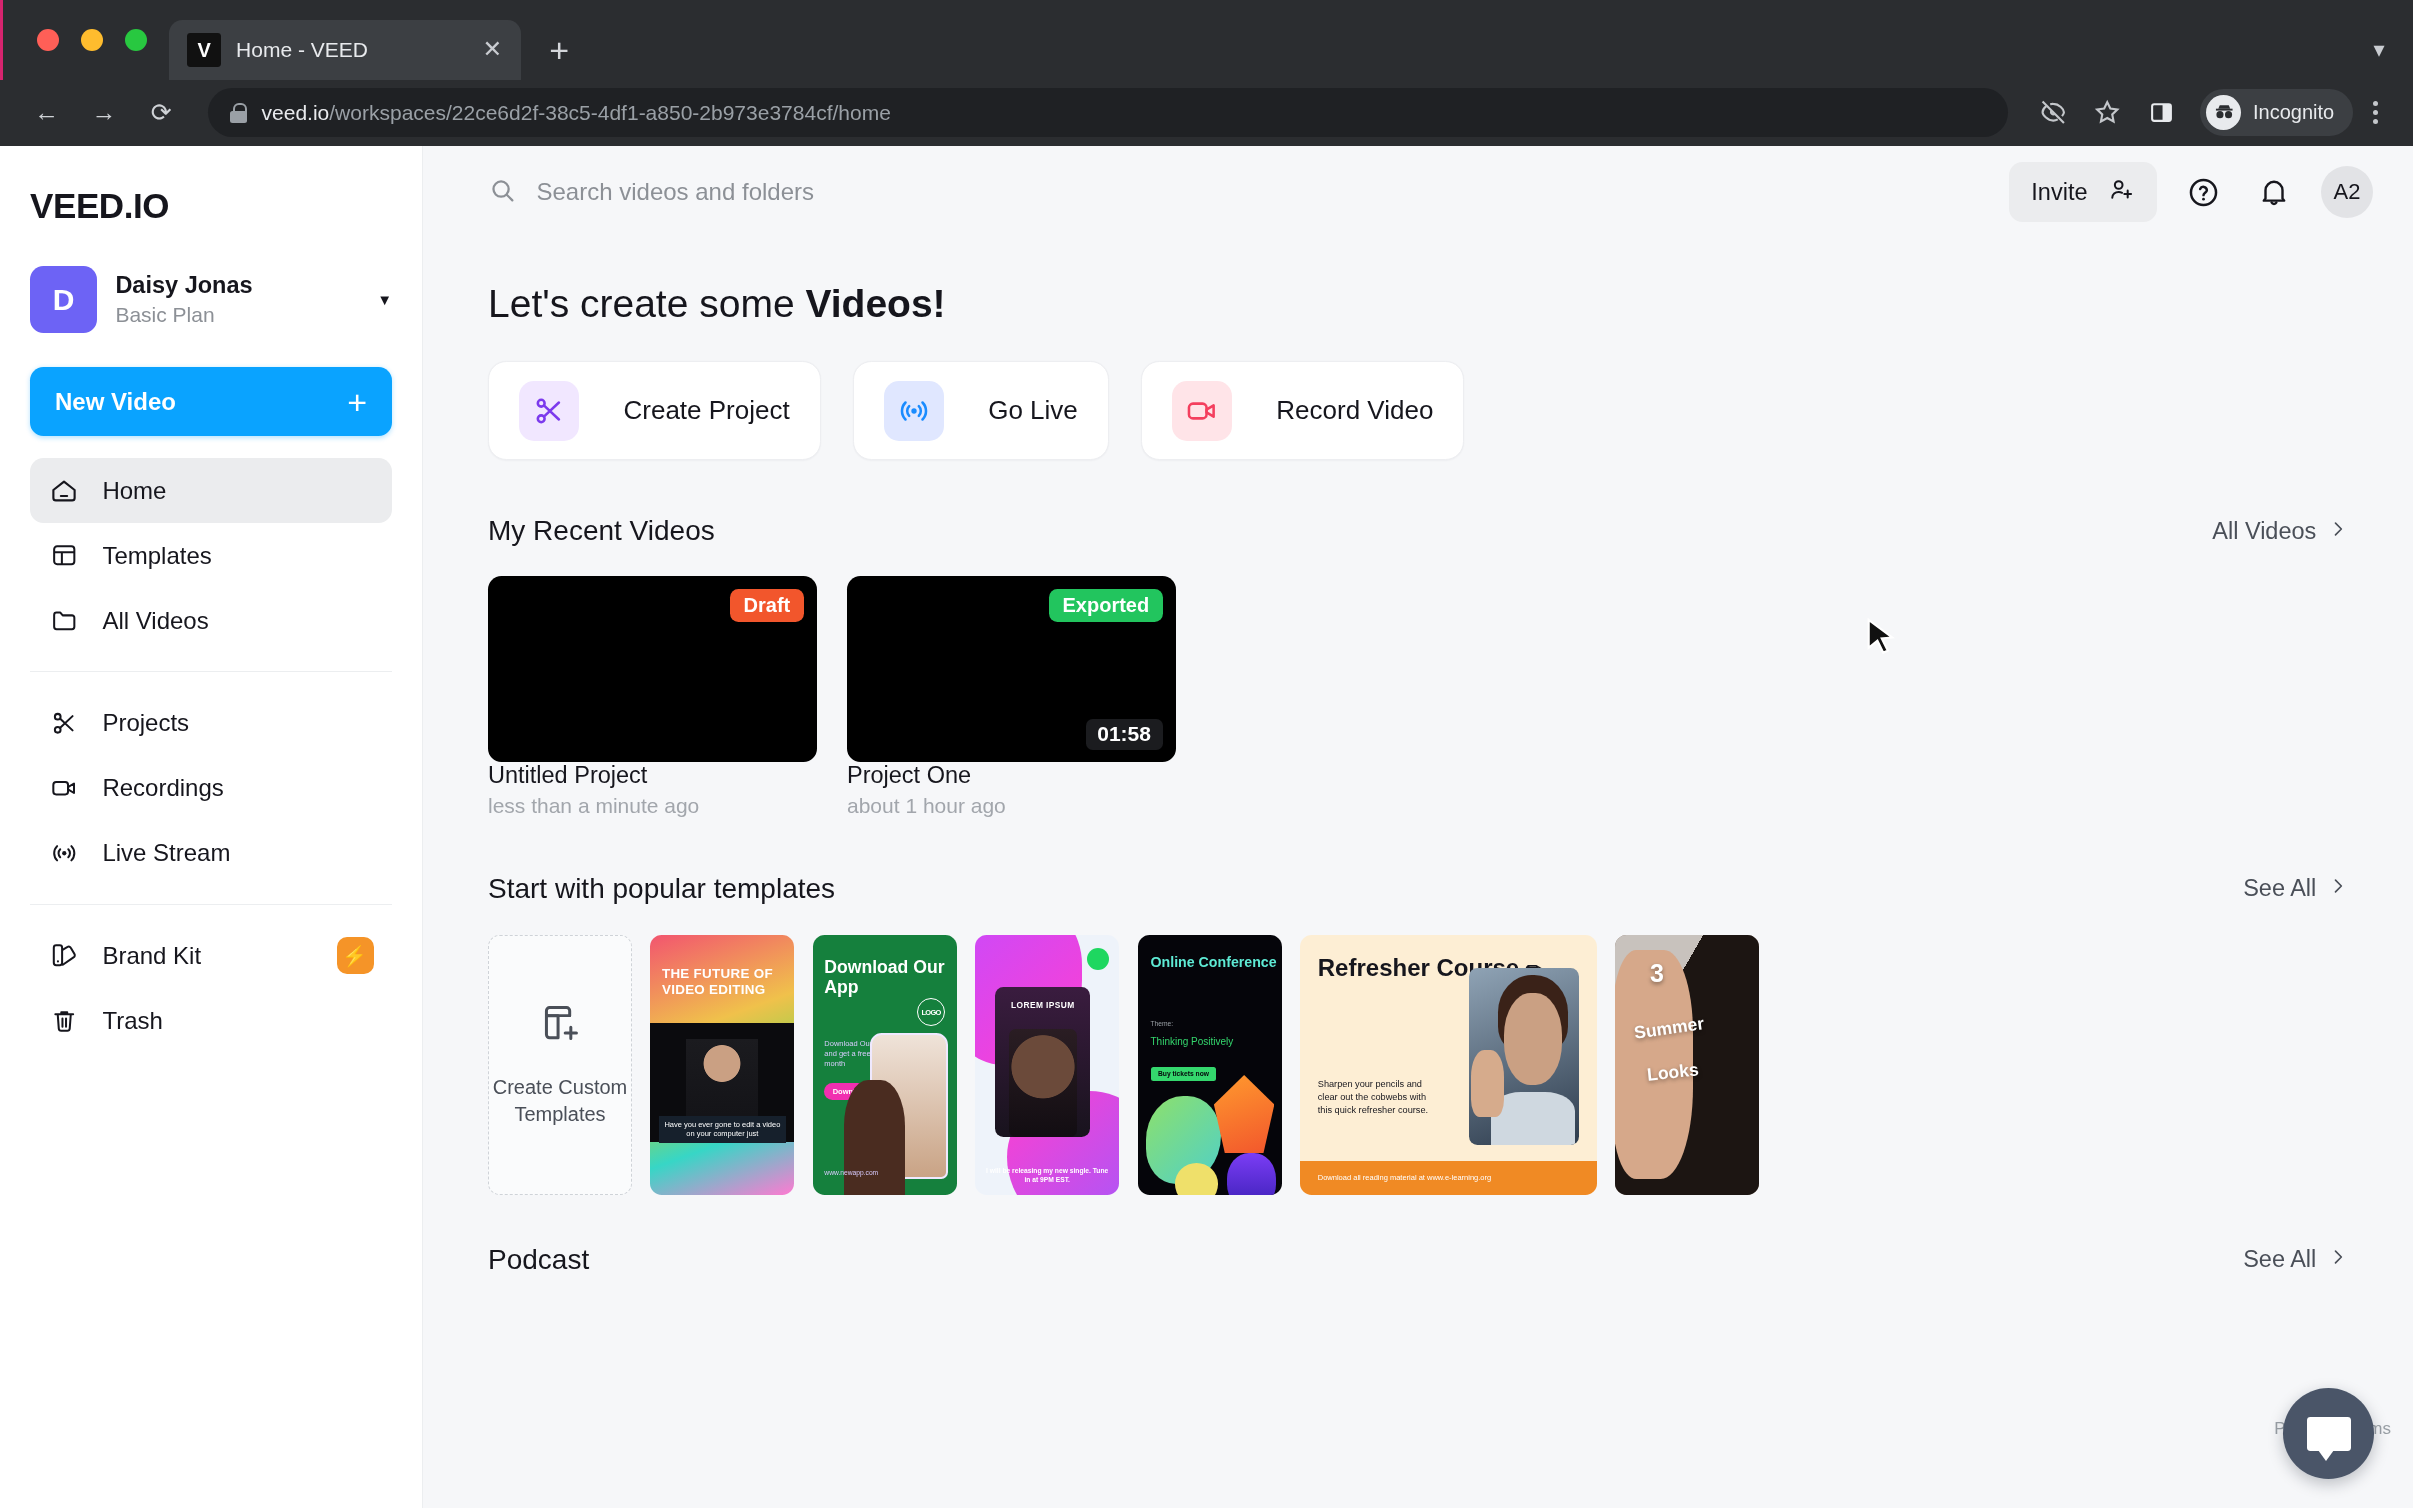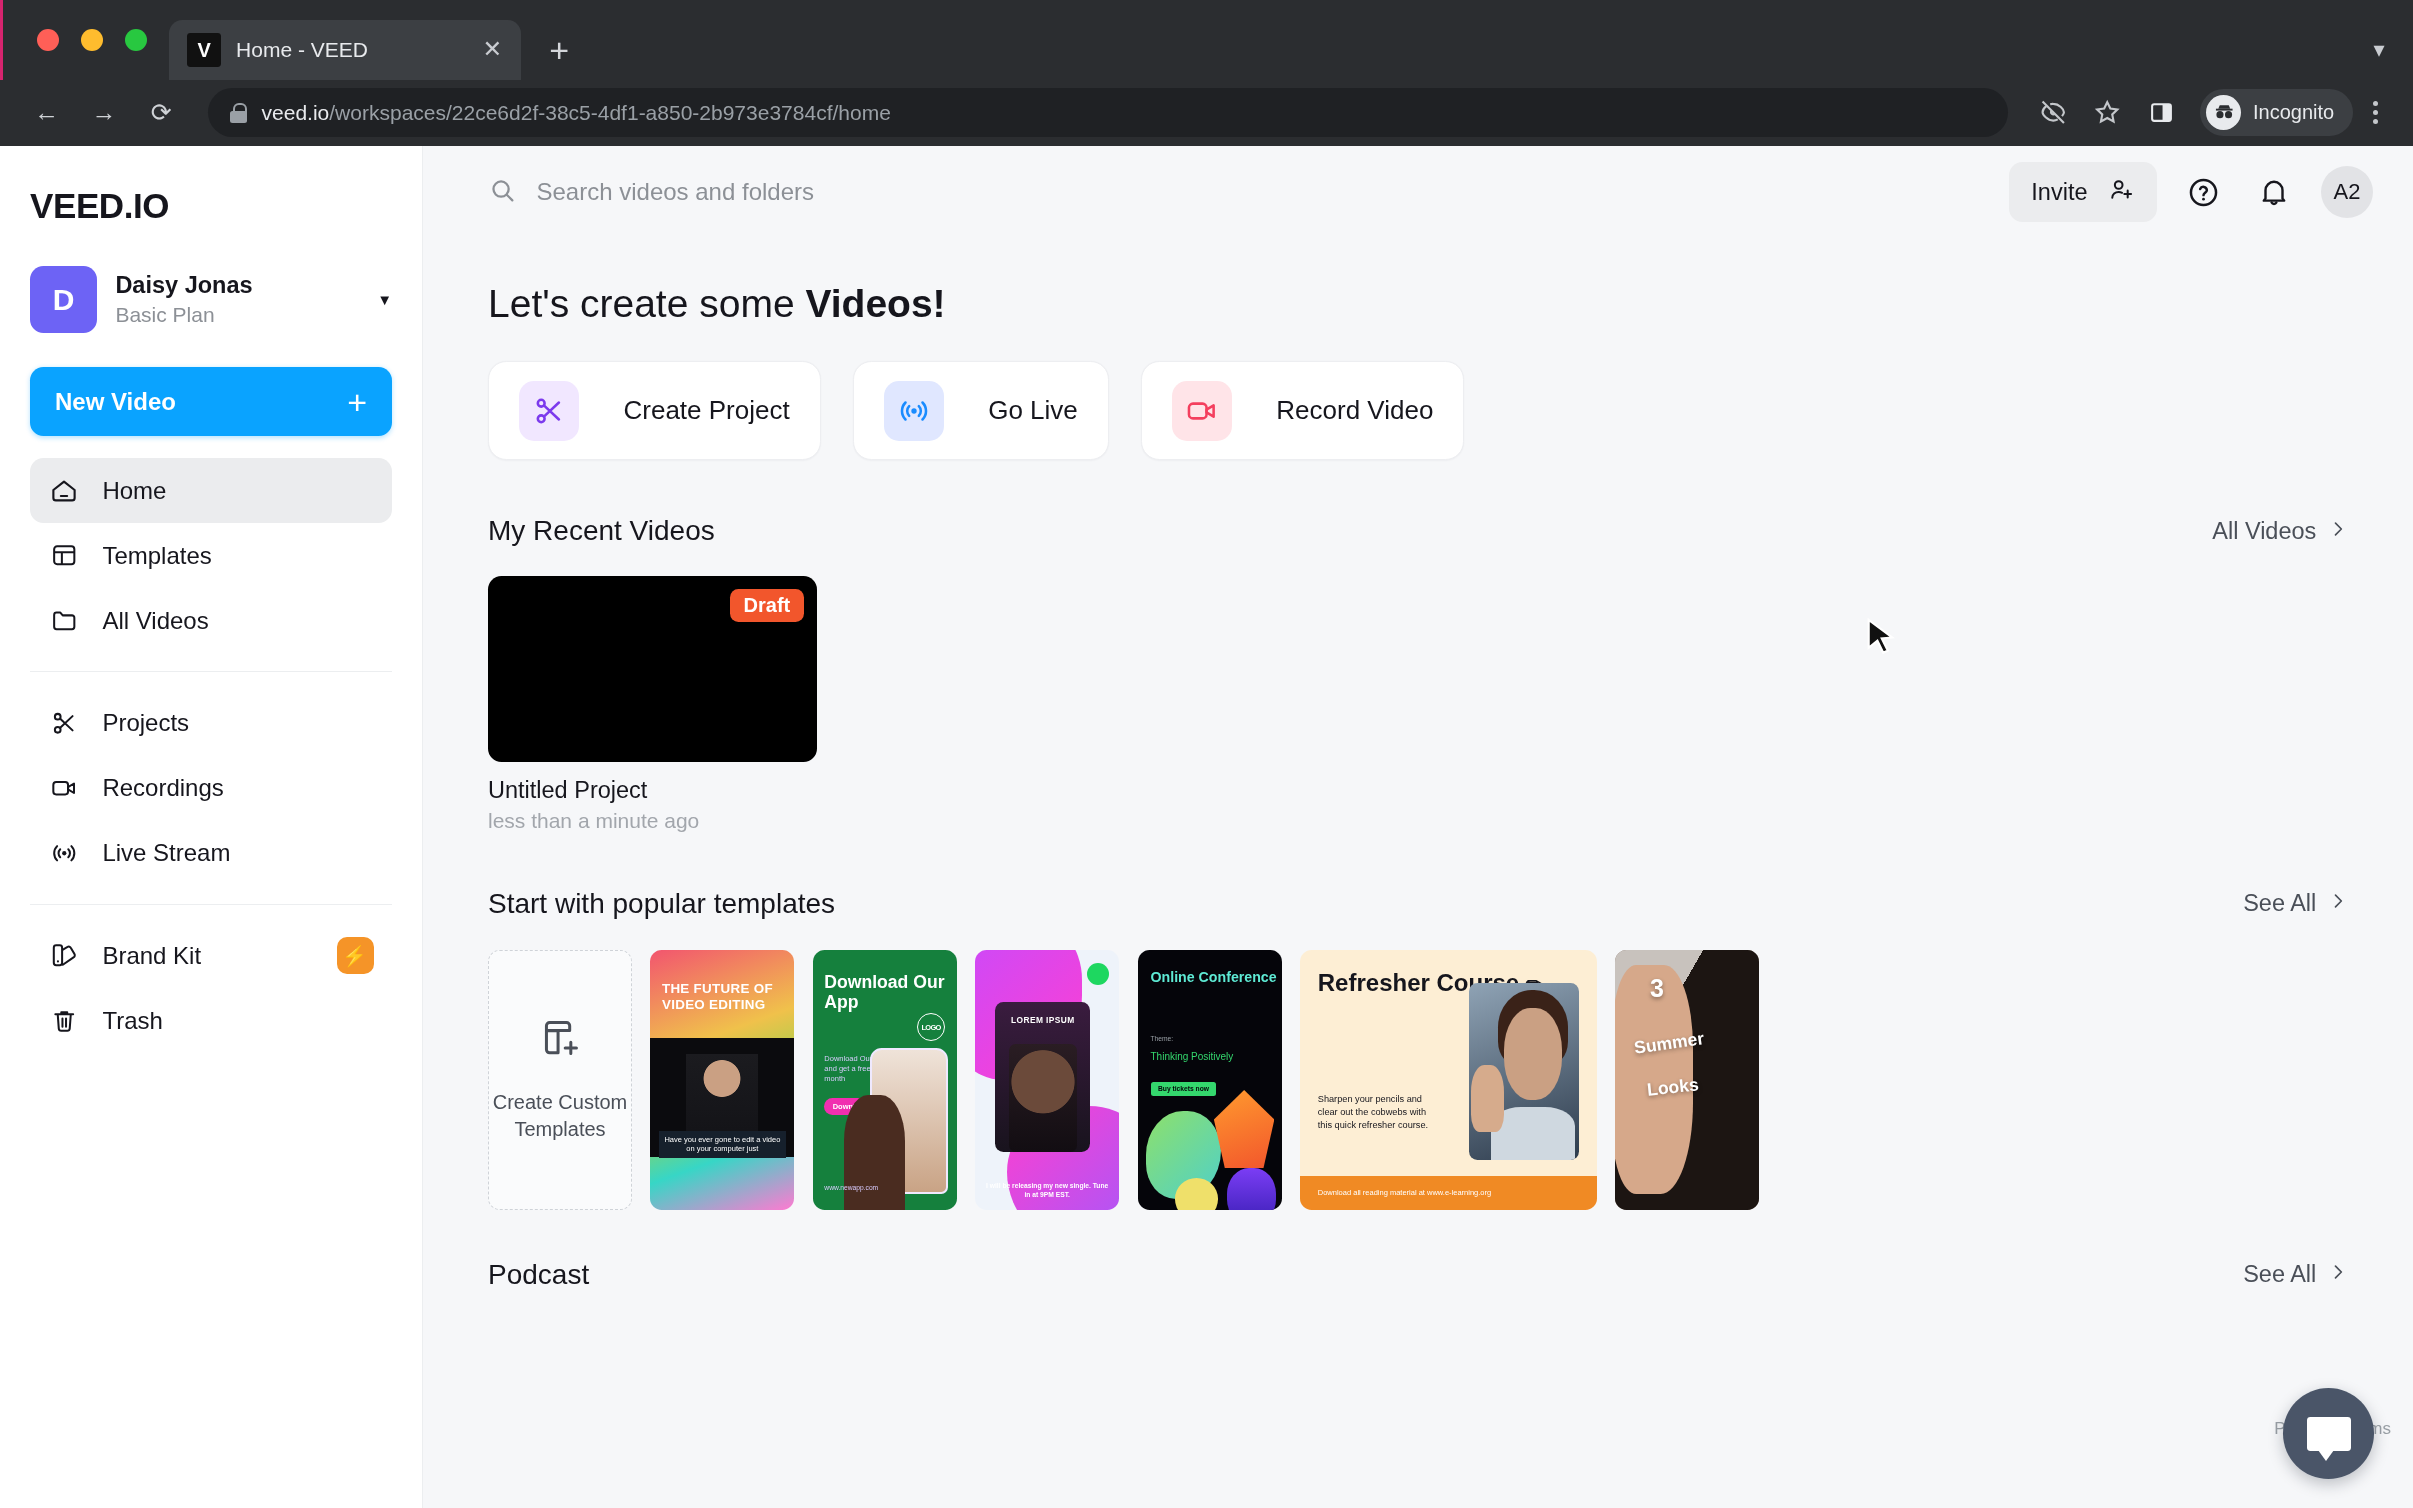--- a/index.html
+++ b/index.html
@@ -169,21 +169,21 @@
   .badge {
     position:absolute; top: 13.4px; right: 13.4px; border-radius: 8.4px;
     padding: 5px 13.4px; font-size: 20px; font-weight: 600; color:#fff;
   }
   .badge.draft { background:#f2562c; }
   .badge.exported { background:#22c55e; }
   .dur {
     position:absolute; bottom: 11.7px; right: 13.4px; background: rgba(32,33,36,.85);
     color:#fff; font-size: 21px; font-weight: 600; border-radius: 6.7px; padding: 3.4px 11.7px;
   }
-  .v-title { font-size: 23.5px; color:#16161d; margin-top: 15px; }
+  .v-title { font-size: 23.5px; color:#16161d; }
   .v-sub { font-size: 21px; color:#a2a6ac; margin-top: 5px; }
 
   
   .tpl-row { display:flex; gap: 18.4px; margin-top: 30px; }
   .tpl {
     width: 144px; height: 260px; border-radius: 11.7px; overflow:hidden; position: relative;
     flex: 0 0 auto; cursor:pointer;
   }
   .tpl.custom {
     border: 1.7px dashed #cfd3d8; background: #fafbfc; display:flex; flex-direction:column;
@@ -546,20 +546,28 @@
         <div class="videos">
 
           <div class="video-card">
             <div class="thumb">
               <span class="badge draft">Draft</span>
             </div>
             <div class="v-title">Untitled Project</div>
             <div class="v-sub">less than a minute ago</div>
           </div>
 
+          <div class="video-card">
+            <div class="thumb">
+              <span class="badge exported">Exported</span>
+              <span class="dur">01:58</span>
+            </div>
+            <div class="v-title">Project One</div>
+            <div class="v-sub">about 1 hour ago</div>
+          </div>
 
         </div>
 
         <div class="section-head">
           <div class="section-title">Start with popular templates</div>
           <div class="section-link">
             <span>See All</span>
             <span>
               <svg width="20" height="20" viewBox="0 0 24 24" fill="none" stroke="#4a4f58" stroke-width="2" stroke-linecap="round" stroke-linejoin="round">
                   <path d="M9 5l7 7-7 7"></path>

